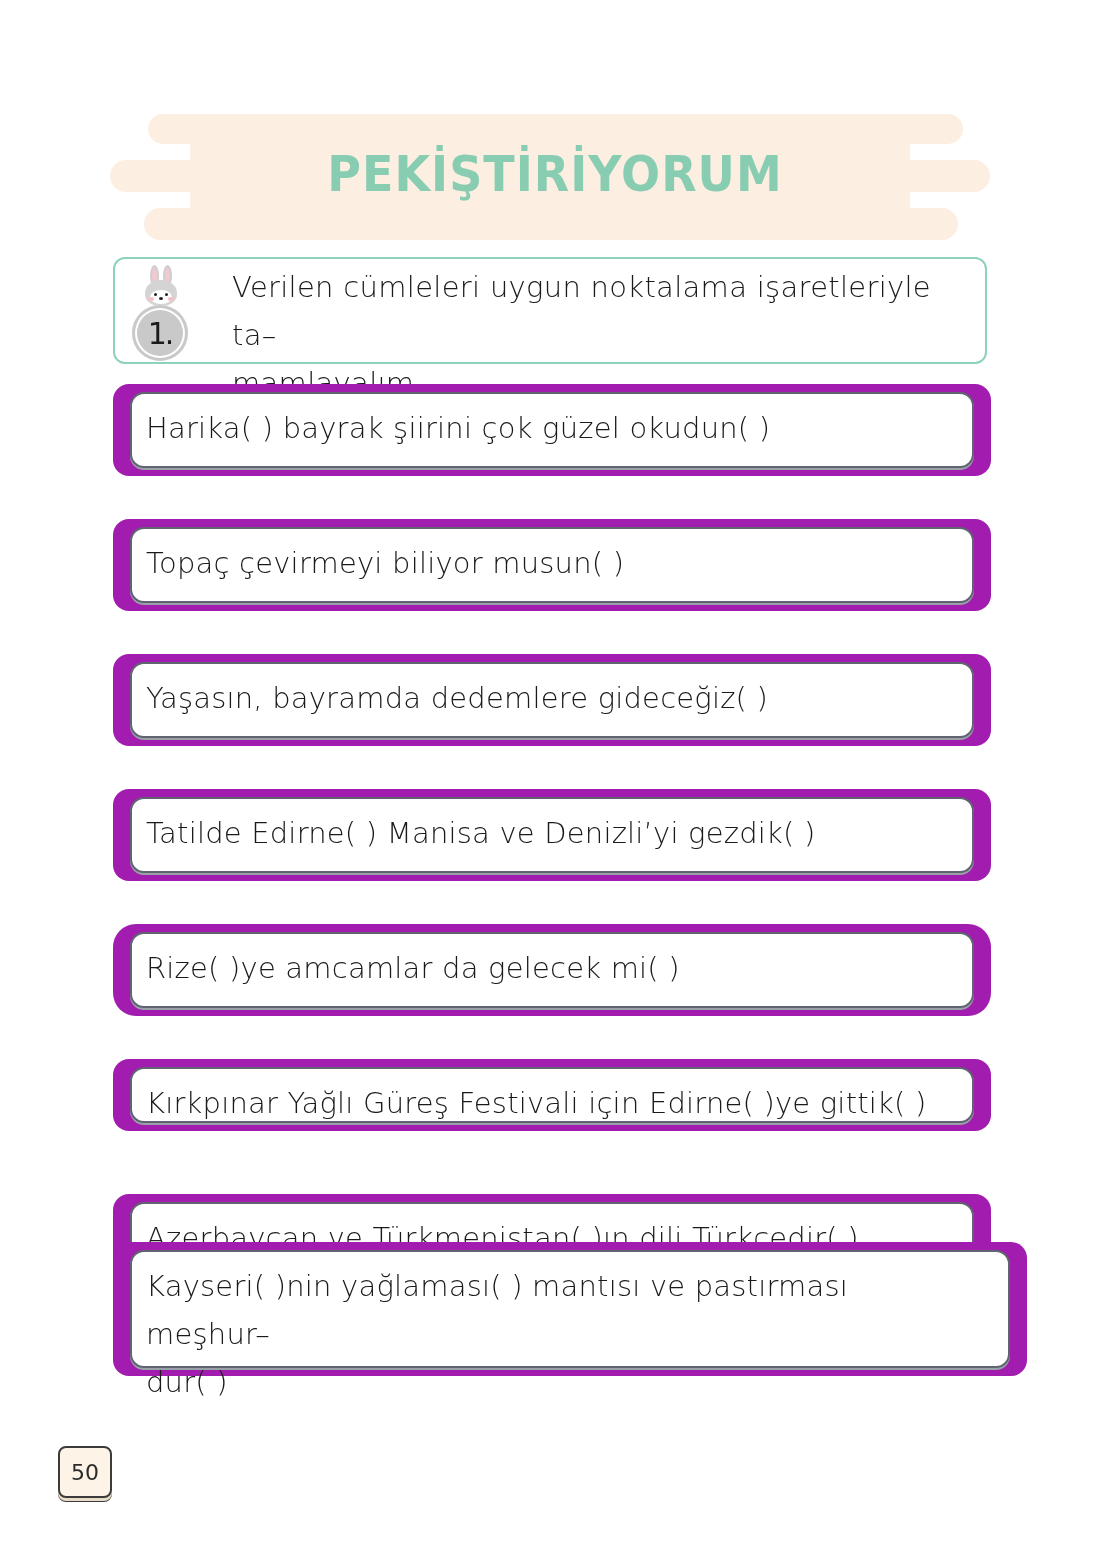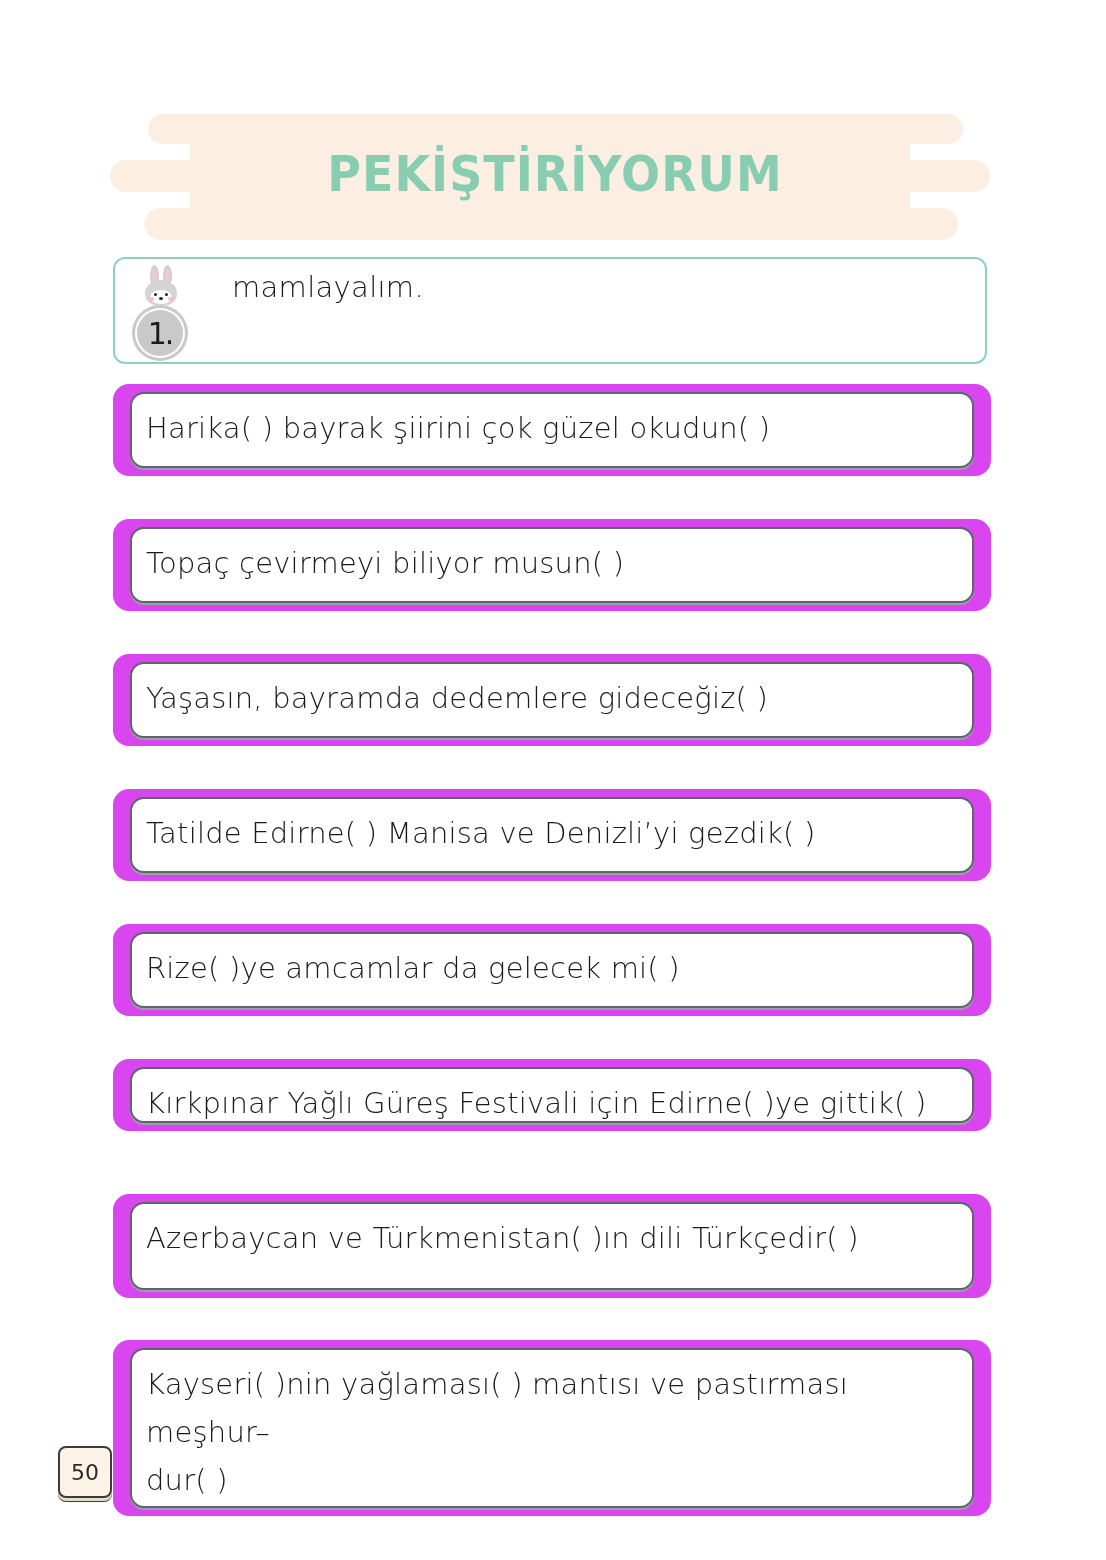--- a/index.html
+++ b/index.html
@@ -34,21 +34,21 @@
       box-shadow: inset 0 0 0 3px #c9c9c9, inset 0 0 0 5px #ffffff;
     }
     .num-circle span { font-size: 30px; color: #1a1a1a; font-family: "DejaVu Sans", sans-serif; letter-spacing: -2px; }
     .instruction-text {
       position: absolute; left: 117px; top: 4px; width: 720px;
       font-size: 29px; line-height: 48px; color: #1a1a1a; font-weight: 300;
       font-family: "DejaVu Sans", sans-serif; letter-spacing: 0.3px;
     }
     
     .row-outer {
-      position: absolute; left: 113px; width: 878px; background: #d946ef; border-radius: 16px;
+      position: absolute; left: 113px; width: 878px; background: #a21caf; border-radius: 16px;
     }
     .row-inner {
       position: absolute; left: 17px; right: 17px; top: 8px; bottom: 8px;
       border: 2px solid #5f6470; border-radius: 14px; background: #ffffff;
       box-shadow: 0 2px 0 #9aa0a8; box-sizing: border-box;
     }
     .row-text {
       position: absolute; left: 14px; top: 10px; right: 40px;
       font-size: 29px; line-height: 48px; color: #1a1a1a; font-weight: 300;
       font-family: "DejaVu Sans", sans-serif; letter-spacing: 0.2px;
@@ -84,20 +84,21 @@
         <div class="bunny-nose"></div>
         <div class="bunny-cheek" style="left:3px;"></div>
         <div class="bunny-cheek" style="left:23px;"></div>
       </div>
     </div>
     <div class="num-circle">
       <span>1.</span>
     </div>
   </div>
   <div class="instruction-text">
+    <div>Verilen cümleleri uygun noktalama işaretleriyle ta–</div>
     <div>mamlayalım.</div>
   </div>
 </div>
 
 <div class="row-outer" style="top:384px; height:92px;">
   <div class="row-inner">
     <div class="row-text" style="top:10px;">Harika( ) bayrak şiirini çok güzel okudun( )</div>
   </div>
 </div>
 
@@ -112,39 +113,39 @@
     <div class="row-text">Yaşasın, bayramda dedemlere gideceğiz( )</div>
   </div>
 </div>
 
 <div class="row-outer" style="top:789px; height:92px;">
   <div class="row-inner">
     <div class="row-text">Tatilde Edirne( ) Manisa ve Denizli’yi gezdik( )</div>
   </div>
 </div>
 
-<div class="row-outer" style="top:924px; height:92px;">
+<div class="row-outer" style="top:924px; height:92px;border-radius:23px;">
   <div class="row-inner">
     <div class="row-text">Rize( )ye amcamlar da gelecek mi( )</div>
   </div>
 </div>
 
 <div class="row-outer" style="top:1059px; height:72px;">
   <div class="row-inner">
     <div class="row-text">Kırkpınar Yağlı Güreş Festivali için Edirne( )ye gittik( )</div>
   </div>
 </div>
 
 <div class="row-outer" style="top:1194px; height:104px;">
   <div class="row-inner">
     <div class="row-text">Azerbaycan ve Türkmenistan( )ın dili Türkçedir( )</div>
   </div>
 </div>
 
-<div class="row-outer" style="top:1340px; height:176px;">
+<div class="row-outer" style="top:1242px; height:134px;padding-left:36px;">
   <div class="row-inner">
     <div class="row-text">
       <div>Kayseri( )nin yağlaması( ) mantısı ve pastırması meşhur–</div>
       <div>dur( )</div>
     </div>
   </div>
 </div>
 
 <div class="page-num">
   <span>50</span>

